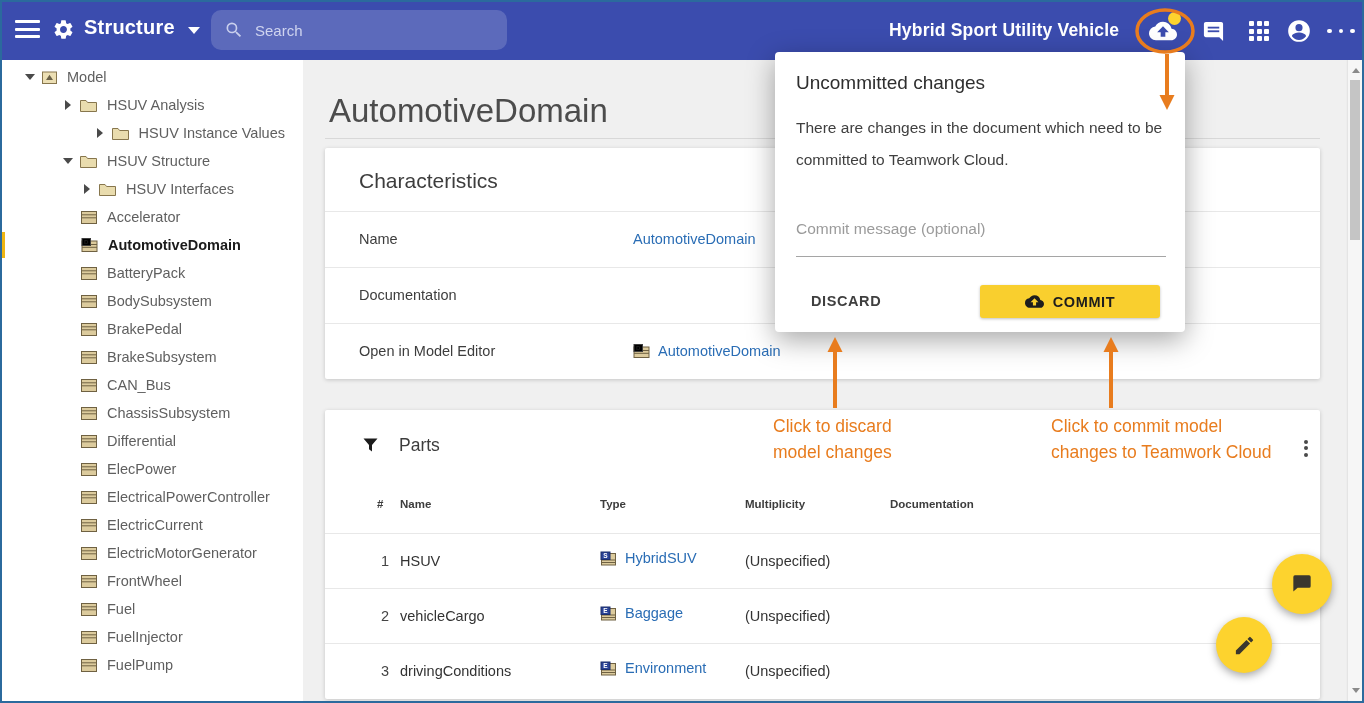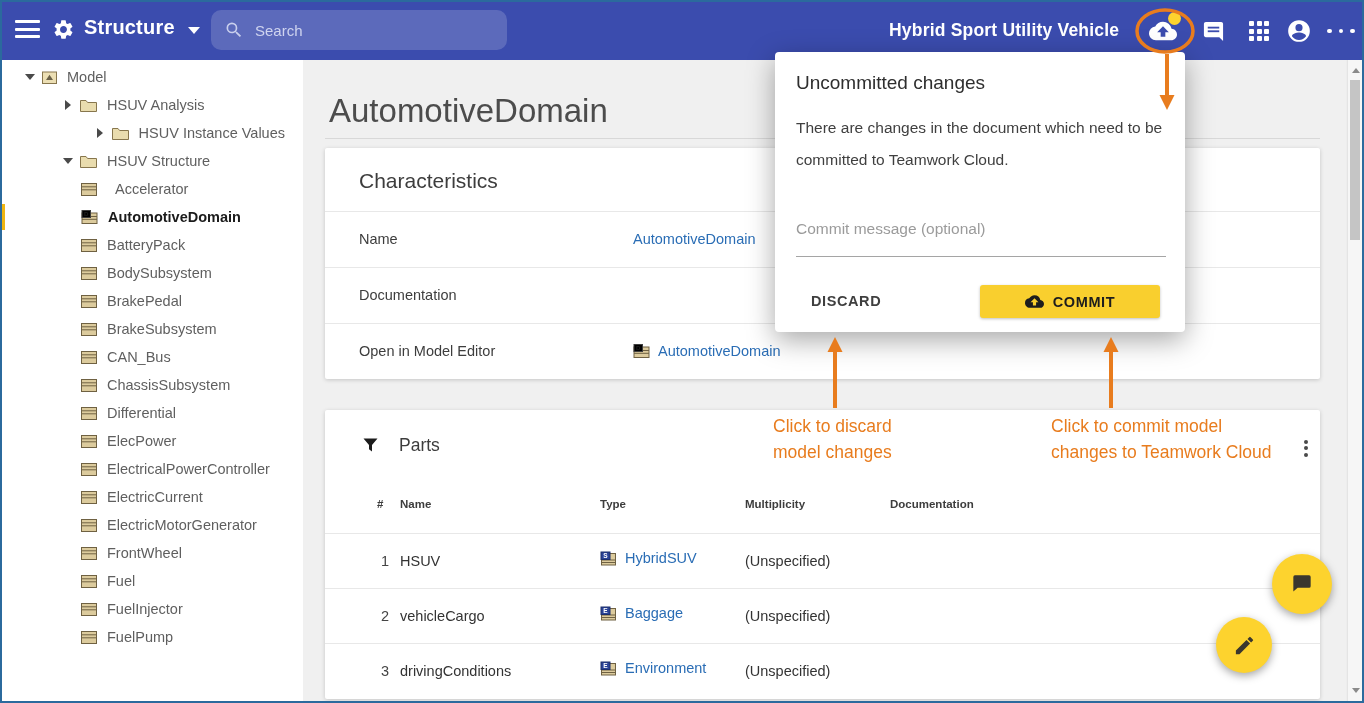--- a/index.html
+++ b/index.html
@@ -201,21 +201,30 @@
       </div>
       <div class="tree-row" style="padding-left: 62px;">
         <span class="caret open"></span>
         <span class="tree-icon">
           <svg width="17" height="13" viewBox="0 0 17 13">
             <path d="M.5 12.5V1.5H6l1.6 2h8.9v9z" fill="#e9dcae" stroke="#87764d"></path>
           </svg>
         </span>
         <span>HSUV Structure</span>
       </div>
-      <div class="tree-row" style="padding-left: 81px; gap: 8px;">
+      <div class="tree-row" style="padding-left: 81px;">
+        <span class="caret closed"></span>
+        <span class="tree-icon">
+          <svg width="17" height="13" viewBox="0 0 17 13">
+            <path d="M.5 12.5V1.5H6l1.6 2h8.9v9z" fill="#e9dcae" stroke="#87764d"></path>
+          </svg>
+        </span>
+        <span>HSUV Interfaces</span>
+      </div>
+      <div class="tree-row" style="padding-left: 81px;">
         <span class="tree-icon">
           <svg width="16" height="13" viewBox="0 0 16 13">
             <rect x=".5" y=".5" width="15" height="12" fill="#dccb9d" stroke="#6f6142"></rect>
             <line x1=".5" y1="3.8" x2="15.5" y2="3.8" stroke="#6f6142"></line>
             <line x1=".5" y1="6.8" x2="15.5" y2="6.8" stroke="#6f6142"></line>
           </svg>
         </span>
         <span>Accelerator</span>
       </div>
       <div class="tree-row selected" style="padding-left: 81px;">

